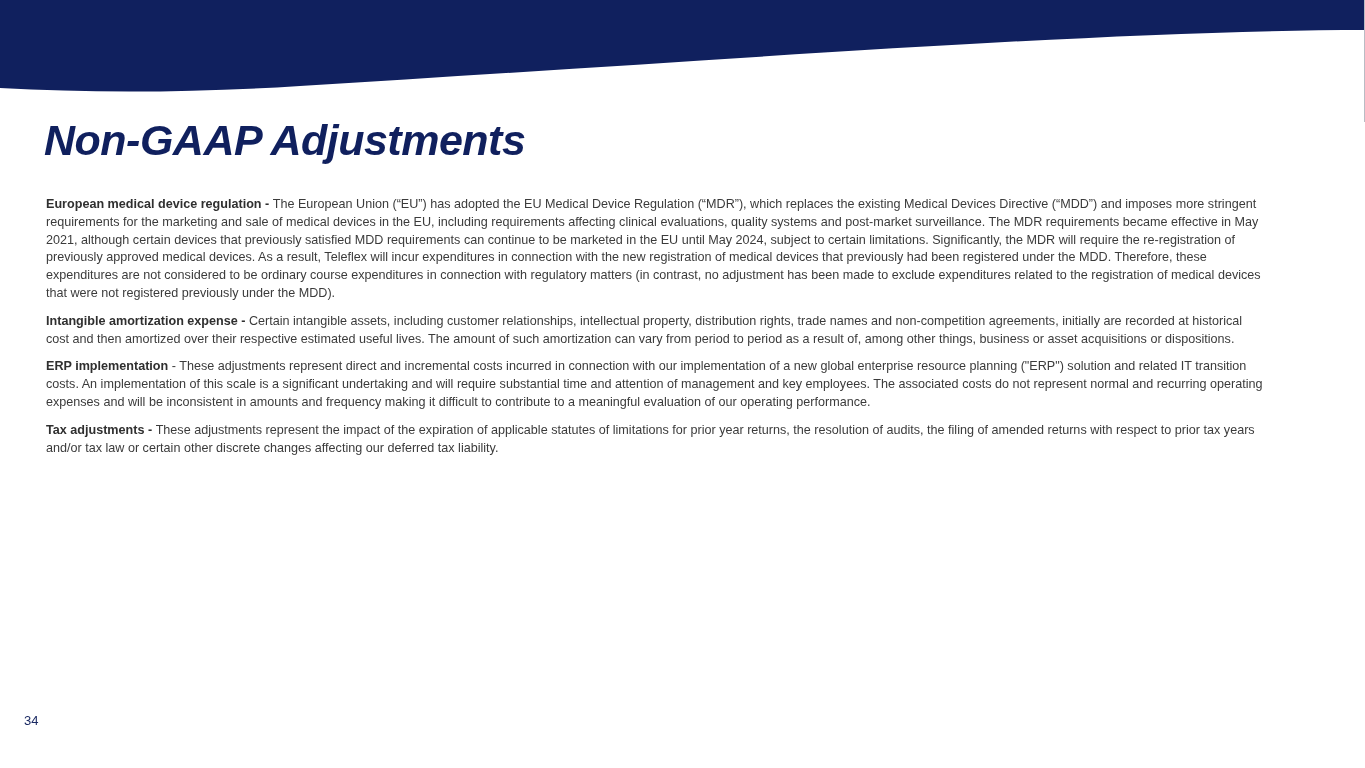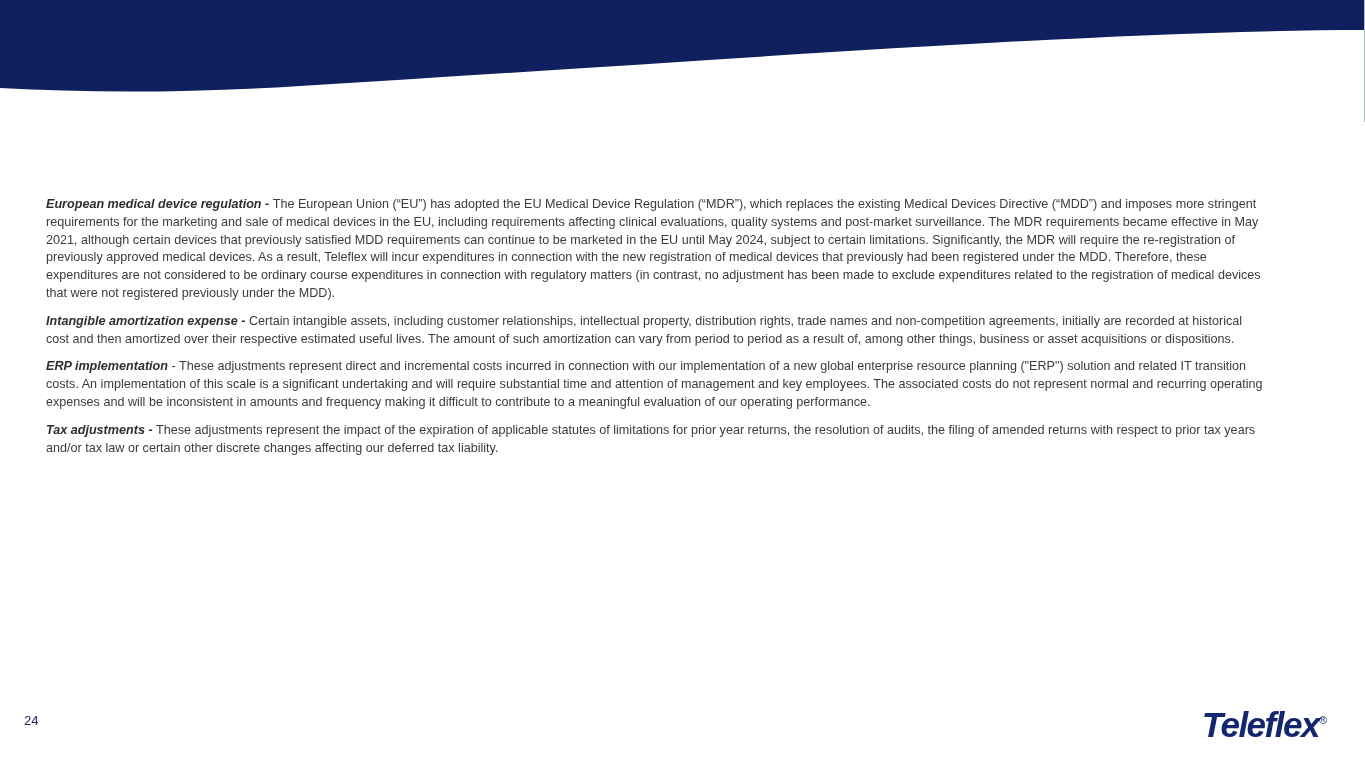--- a/index.html
+++ b/index.html
@@ -74,21 +74,20 @@
     line-height: 17.8px;
     color: #3b3b3b;
     text-align: left;
     margin: 0 0 10px 0;
   }
   .para:last-child { margin-bottom: 14px; }
 
   .para .lead {
     font-weight: bold;
     color: #2f2f2f;
-    font-style: italic;
   }
 
   .page-number {
     position: absolute;
     left: 24px;
     top: 713px;
     font-size: 13px;
     color: #1b2a63;
   }
 
@@ -125,32 +124,30 @@
 <div class="slide">
 
   <div class="header-band">
     <svg width="1365" height="100" viewBox="0 0 1365 100" xmlns="http://www.w3.org/2000/svg" aria-hidden="true">
       <path d="M0 0 H1365 V30 C1100 30 700 62 300 86 C190 93 90 93 0 88 Z" fill="#10205e"></path>
     </svg>
   </div>
 
   <div class="right-rule"></div>
 
+  <div class="title">Non-GAAP Adjustments</div>
 
   <div class="body-area">
 
     <p class="para"><span class="lead">European medical device regulation - </span><span>The European Union (“EU”) has adopted the EU Medical Device Regulation (“MDR”), which replaces the existing Medical Devices Directive (“MDD”) and imposes more stringent requirements for the marketing and sale of medical devices in the EU, including requirements affecting clinical evaluations, quality systems and post-market surveillance.  The MDR requirements became effective in May 2021, although certain devices that previously satisfied MDD requirements can continue to be marketed in the EU until May 2024, subject to certain limitations. Significantly, the MDR will require the re-registration of previously approved medical devices.  As a result, Teleflex will incur expenditures in connection with the new registration of medical devices that previously had been registered under the MDD. Therefore, these expenditures are not considered to be ordinary course expenditures in connection with regulatory matters (in contrast, no adjustment has been made to exclude expenditures related to the registration of medical devices that were not registered previously under the MDD).</span></p>
 
     <p class="para"><span class="lead">Intangible amortization expense - </span><span>Certain intangible assets, including customer relationships, intellectual property, distribution rights, trade names and non-competition agreements, initially are recorded at historical cost and then amortized over their respective estimated useful lives. The amount of such amortization can vary from period to period as a result of, among other things, business or asset acquisitions or dispositions.</span></p>
 
     <p class="para"><span class="lead">ERP implementation </span><span>- These adjustments represent direct and incremental costs incurred in connection with our implementation of a new global enterprise resource planning ("ERP") solution and related IT transition costs. An implementation of this scale is a significant undertaking and will require substantial time and attention of management and key employees. The associated costs do not represent normal and recurring operating expenses and will be inconsistent in amounts and frequency making it difficult to contribute to a meaningful evaluation of our operating performance.</span></p>
 
     <p class="para"><span class="lead">Tax adjustments - </span><span>These adjustments represent the impact of the expiration of applicable statutes of limitations for prior year returns, the resolution of audits, the filing of amended returns with respect to prior tax years and/or tax law or certain other discrete changes affecting our deferred tax liability.</span></p>
 
   </div>
 
-  <div class="page-number">24</div>
+  <div class="page-number">34</div>
 
-  <div class="logo">
-    <div class="logo-text"><span>Teleflex</span><span class="logo-reg">®</span></div>
-  </div>
 
 </div>
 
 </body></html>

